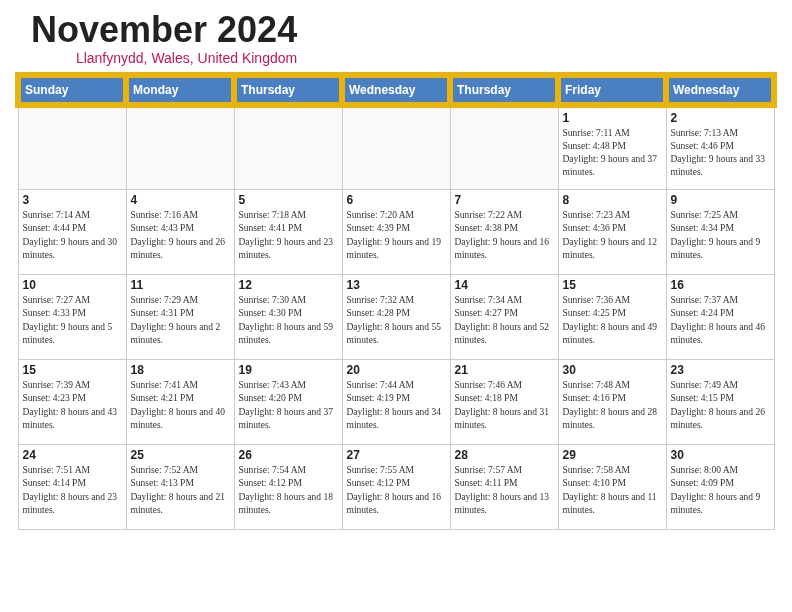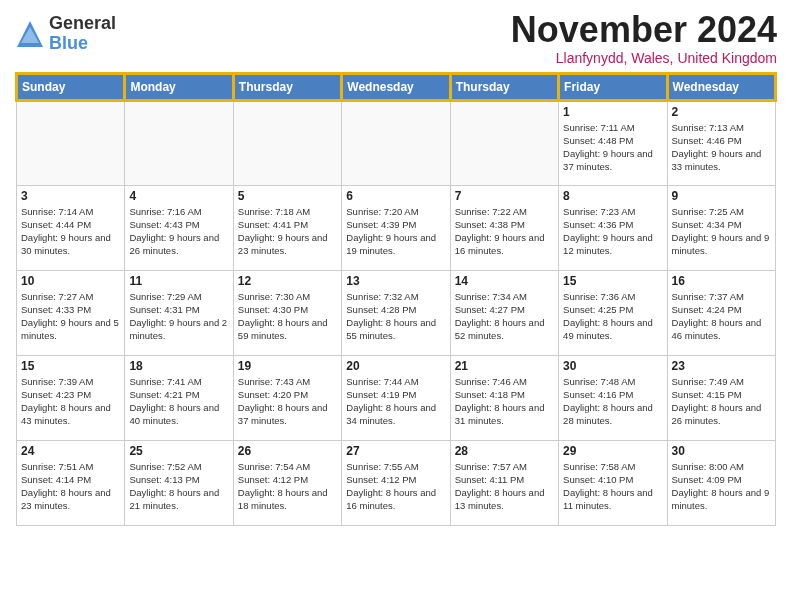--- a/index.html
+++ b/index.html
@@ -65,21 +65,21 @@
       border-collapse: collapse;
       table-layout: fixed;
     }
     .calendar th {
       background: #4a7fc1;
       color: #fff;
       font-size: 12px;
       font-weight: bold;
       padding: 5px 4px;
       text-align: left;
-      border: 3px solid #eab308;
+      border: 6px solid #eab308;
     }
     .calendar td {
       border: 1px solid #ccc;
       vertical-align: top;
       padding: 3px 4px;
       font-size: 10px;
       color: #333;
       height: 85px;
       background: #fff;
     }
@@ -90,37 +90,28 @@
       font-size: 12px;
       font-weight: bold;
       color: #222;
       display: block;
       margin-bottom: 2px;
     }
     .day-info {
       font-size: 9.5px;
       color: #333;
       line-height: 1.4;
+      font-family: Liberation Serif, serif;
     }
   </style>
 </head>
 <body>
 
 <div class="page">
   <div class="header">
-    <div class="logo">
-      <svg class="logo-icon" viewBox="0 0 30 30">
-        <polygon points="15,2 28,28 2,28" fill="#4a90d9"></polygon>
-        <polygon points="15,8 24,24 6,24" fill="#fff" opacity="0.4"></polygon>
-      </svg>
-      <div class="logo-text">
-        <span class="logo-general">General</span>
-        <span class="logo-blue">Blue</span>
-      </div>
-    </div>
     <div class="title-area">
       <div class="month-title">November 2024</div>
       <div class="location">Llanfynydd, Wales, United Kingdom</div>
     </div>
   </div>
 
   <table class="calendar">
     <thead>
       <tr>
       <th>Sunday</th>

